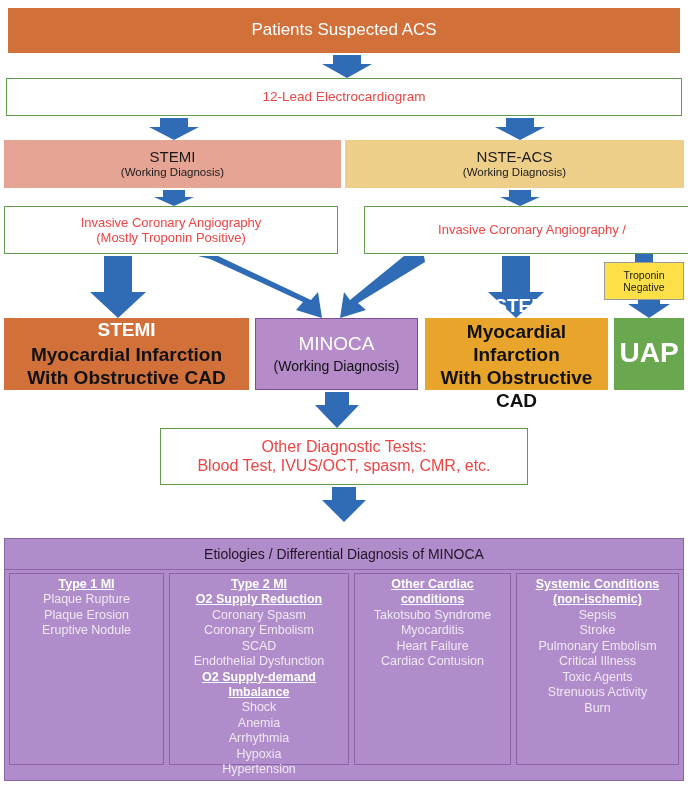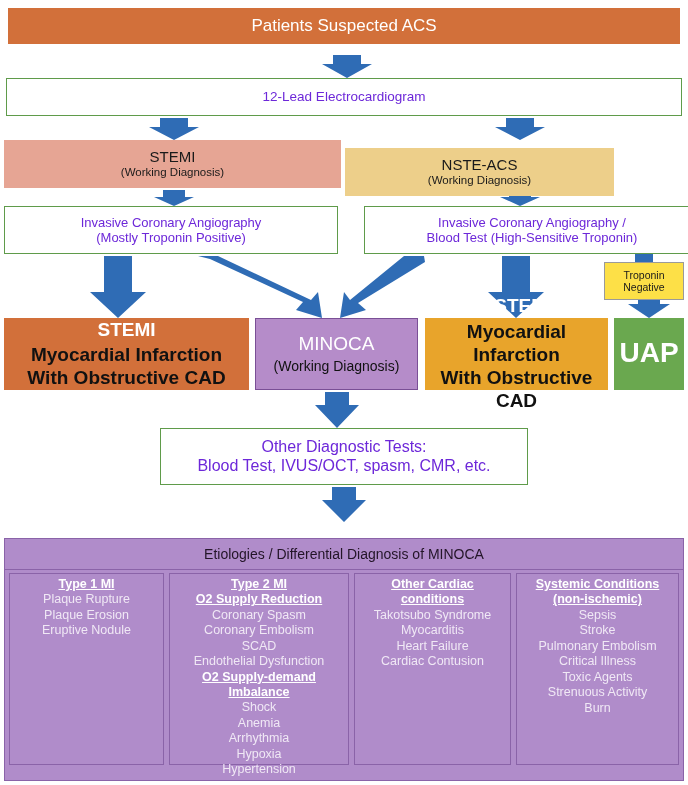--- a/index.html
+++ b/index.html
@@ -19,50 +19,50 @@
     box-sizing: border-box;
     display: flex;
     flex-direction: column;
     align-items: center;
     justify-content: center;
     text-align: center;
     line-height: 1.18;
   }
   
   #banner {
-    left: 8px; top: 8px; width: 672px; height: 36px;
+    left: 8px; top: 8px; width: 672px; height: 45px;
     background: #d2703a;
     color: #ffffff;
     font-size: 17px;
   }
   
   .greenbox {
     background: #ffffff;
     border: 1.5px solid #5f9b4a;
-    color: #6d28d9;
+    color: #ef4444;
   }
   #ecg   { left: 6px;  top: 78px;  width: 676px; height: 38px; font-size: 13.5px; }
   #ica-l { left: 4px;  top: 206px; width: 334px; height: 48px; font-size: 13px; }
   #ica-r { left: 364px;top: 206px; width: 336px; height: 48px; font-size: 13px; }
   #odt   { left: 160px;top: 428px; width: 368px; height: 57px; font-size: 16px; }
 
   
   #trop-neg {
     left: 604px; top: 262px; width: 80px; height: 38px;
     background: #fde047; border: 1px solid #9a9a9a;
     color: #1a1a1a; font-size: 10.5px;
   }
 
   
   #stemi-wd {
     left: 4px; top: 140px; width: 337px; height: 48px;
     background: #e6a594; color: #1a1a1a;
   }
   #nste-wd {
-    left: 345px; top: 148px; width: 269px; height: 48px;
+    left: 345px; top: 140px; width: 339px; height: 48px;
     background: #edcf8a; color: #1a1a1a;
   }
   .wd-title { font-size: 15px; }
   .wd-sub   { font-size: 11.5px; }
 
   
   #stemi-dx {
     left: 4px; top: 318px; width: 245px; height: 72px;
     background: #d2703a;
   }
@@ -197,21 +197,20 @@
   <div class="wd-sub">(Working Diagnosis)</div>
 </div>
 
 <div class="node greenbox" id="ica-l">
   <div>Invasive Coronary Angiography</div>
   <div>(Mostly Troponin Positive)</div>
 </div>
 
 <div class="node greenbox" id="ica-r">
   <div>Invasive Coronary Angiography /</div>
-  <div>Blood Test (High-Sensitive Troponin)</div>
 </div>
 
 <div class="node" id="trop-neg">
   <div>Troponin</div>
   <div>Negative</div>
 </div>
 
 <div class="node" id="stemi-dx">
   <div class="dx-head">STEMI</div>
   <div class="dx-body">Myocardial Infarction</div>

